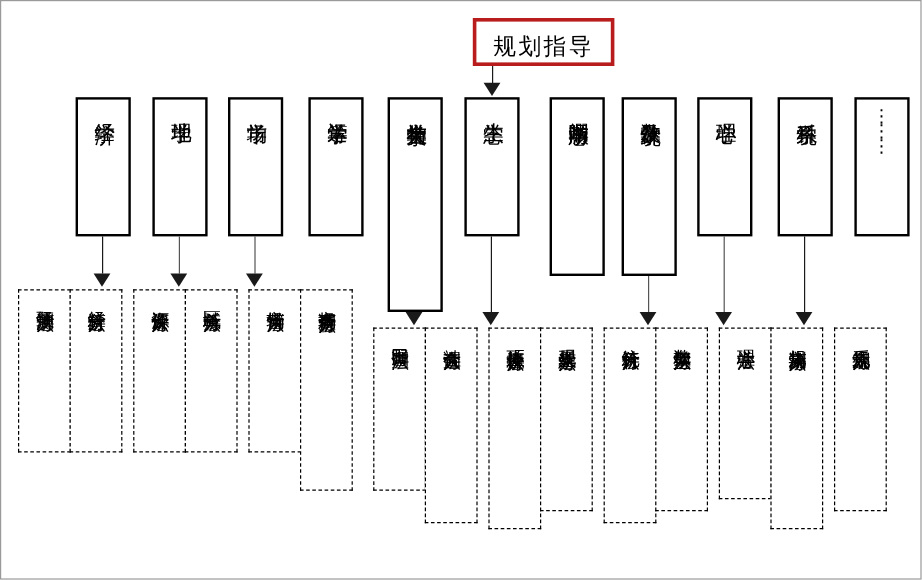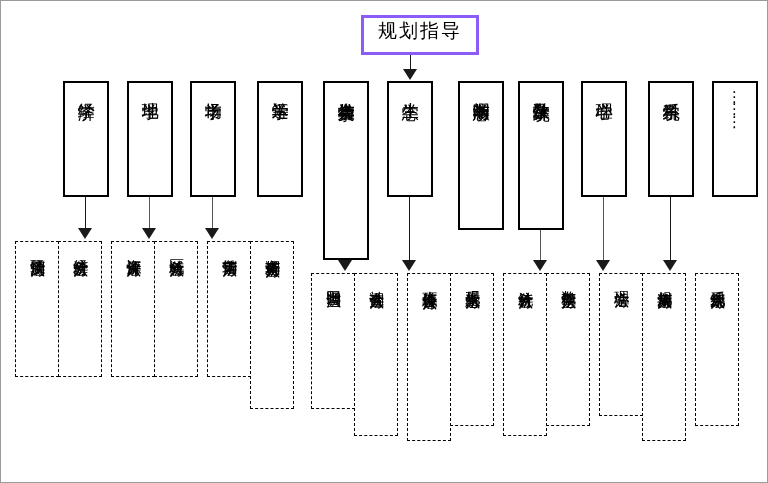--- a/index.html
+++ b/index.html
@@ -31,24 +31,25 @@
     text-orientation:upright;
     line-height:1.02;
     letter-spacing:0.5px;
     white-space:nowrap;
     display:block;
   }
   .solid{border:2.5px solid #000;}
   .dashed{border:1.6px dashed #000;}
 
   .root{
-    border:3px solid #8b5cf6;
-    display:flex;align-items:flex-start;justify-content:center;
+    border:3px solid #b91c1c;
+    display:flex;align-items:flex-end;justify-content:center;
     font-size:19px;
     letter-spacing:2px;
+    margin-left:33px;
   }
   .disc .vtext{font-size:17px;padding-top:6px;}
   .meth .vtext{font-size:15px;padding-top:5px;}
 
   .dots{
     writing-mode:horizontal-tb;
     font-size:15px;
     line-height:0.82;
     padding-top:8px;
     text-align:center;

